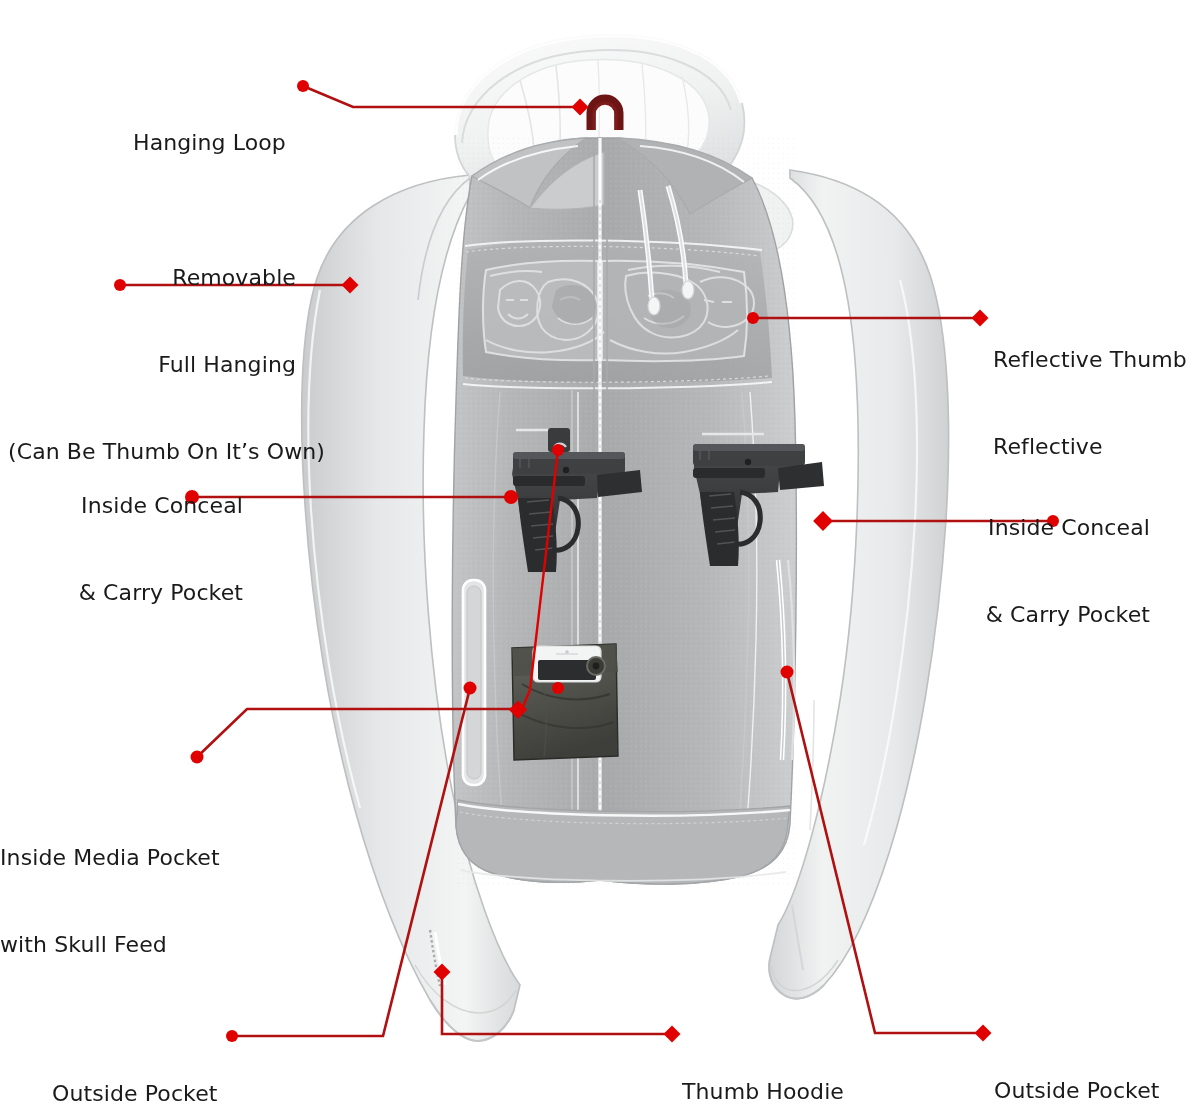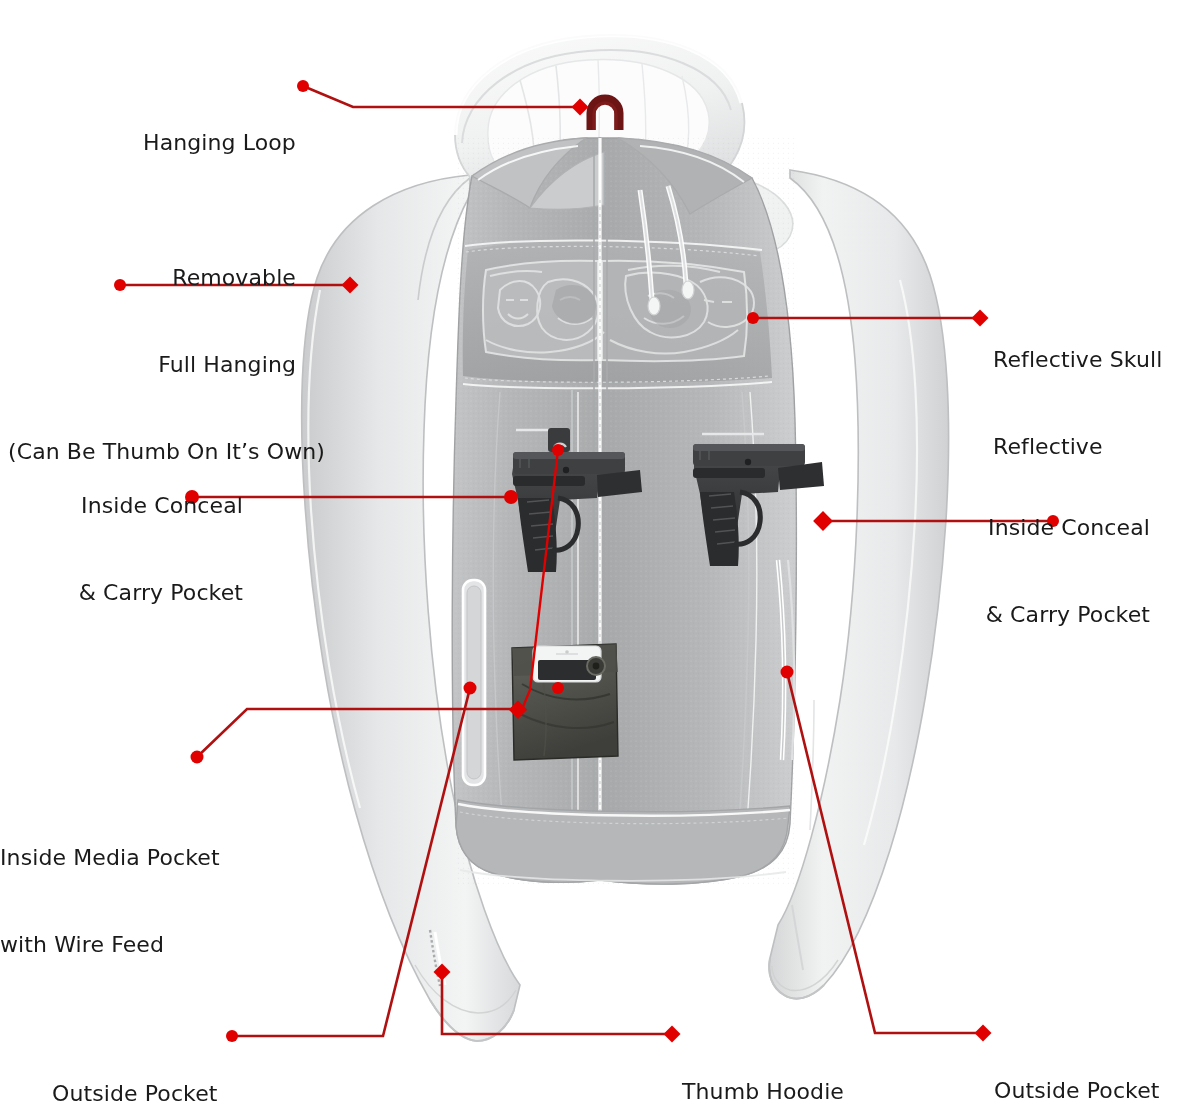--- a/index.html
+++ b/index.html
@@ -340,48 +340,48 @@
       <rect x="436" y="966" width="12" height="12" transform="rotate(45 442 972)"></rect>
       <circle cx="787" cy="672" r="6.5"></circle>
 
       <circle cx="558" cy="688" r="6"></circle>
     </g>
 
     <path d="M558,450 L530,690 L520,714" fill="none" stroke="#e00000" stroke-width="2.4"></path>
     <circle cx="558" cy="450" r="6" fill="#e00000"></circle>
   </svg>
 
-  <div class="callout-label lab-right" style="left:143px; top:70px;">
+  <div class="callout-label lab-right" style="left:133px; top:70px;">
     <div>Hanging Loop</div>
   </div>
 
   <div class="callout-label lab-center" style="left:8px; top:205px; width:288px;">
     <div>Removable</div>
     <div>Full Hanging</div>
     <div>(Can Be Thumb On It’s Own)</div>
   </div>
 
   <div class="callout-label lab-right" style="left:993px; top:287px;">
-    <div>Reflective Skull</div>
+    <div>Reflective Thumb</div>
     <div>Reflective</div>
   </div>
 
   <div class="callout-label lab-center" style="left:43px; top:433px; width:200px;">
     <div>Inside Conceal</div>
     <div>&amp; Carry Pocket</div>
   </div>
 
   <div class="callout-label lab-center" style="left:950px; top:455px; width:200px;">
     <div>Inside Conceal</div>
     <div>&amp; Carry Pocket</div>
   </div>
 
   <div class="callout-label lab-left" style="left:0px; top:785px; width:265px; text-align:left;">
     <div>Inside Media Pocket</div>
-    <div>with Wire Feed</div>
+    <div>with Skull Feed</div>
   </div>
 
   <div class="callout-label lab-right" style="left:52px; top:1021px;">
     <div>Outside Pocket</div>
   </div>
 
   <div class="callout-label lab-right" style="left:682px; top:1019px;">
     <div>Thumb Hoodie</div>
   </div>
 

